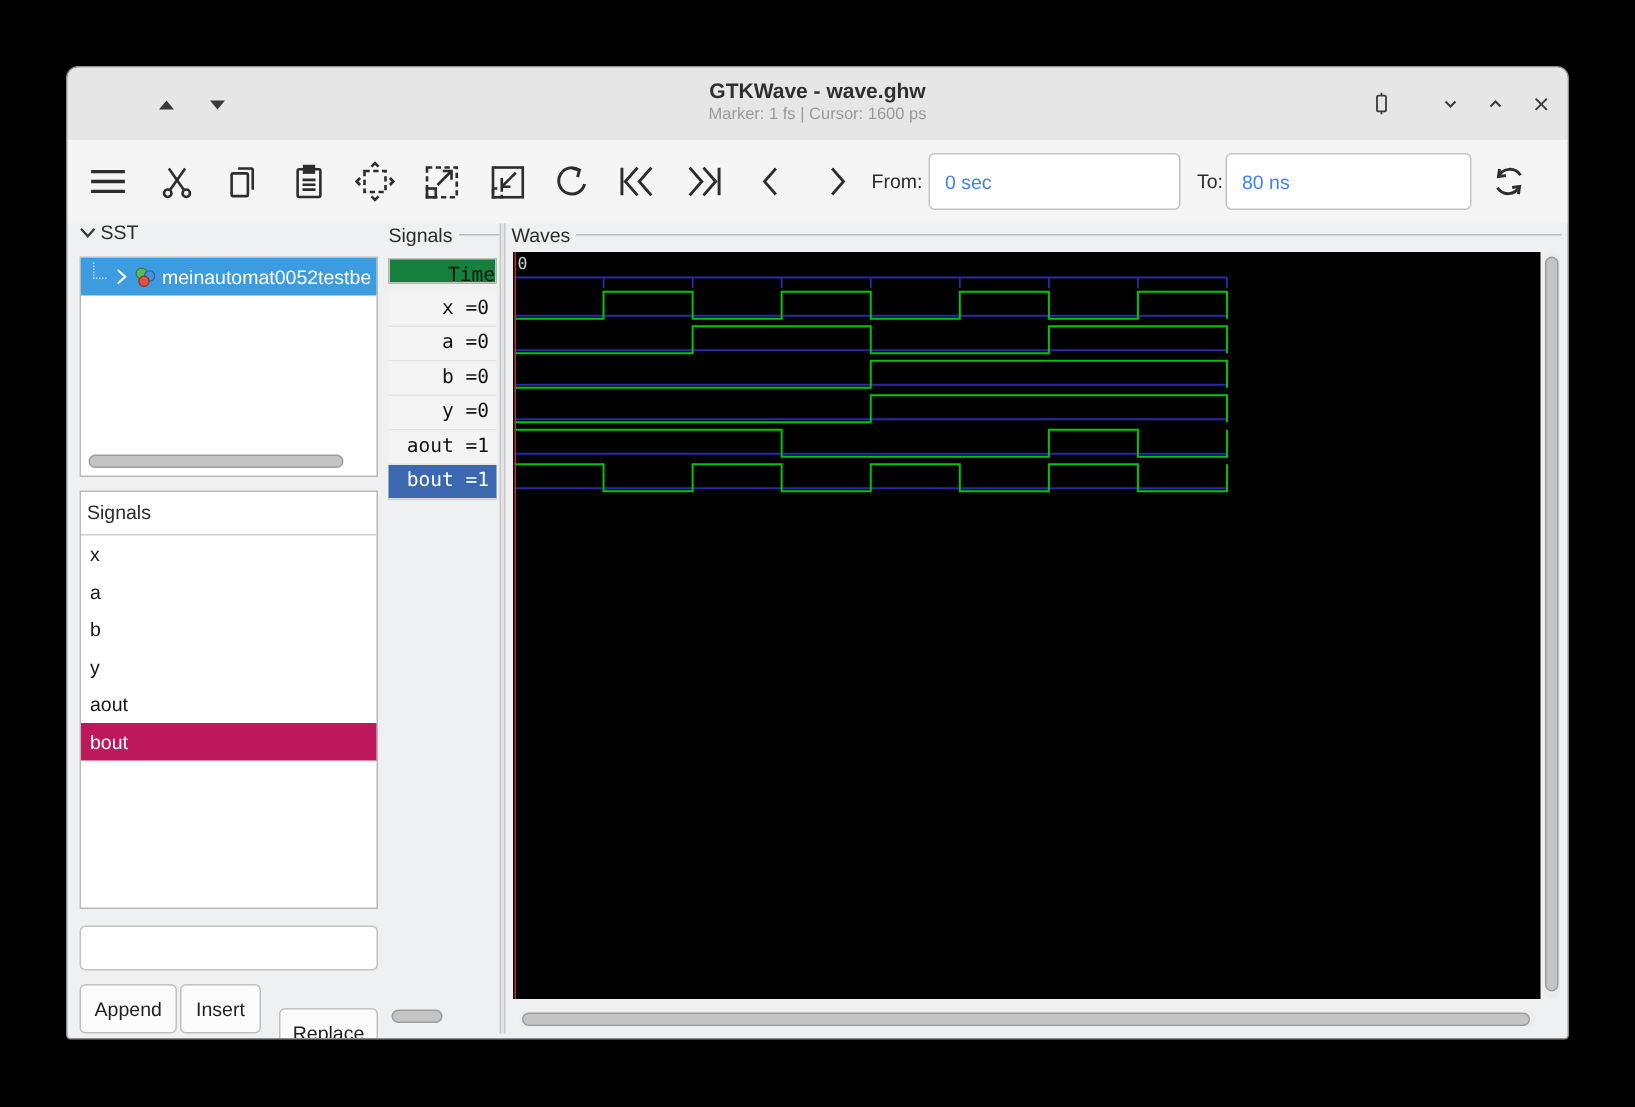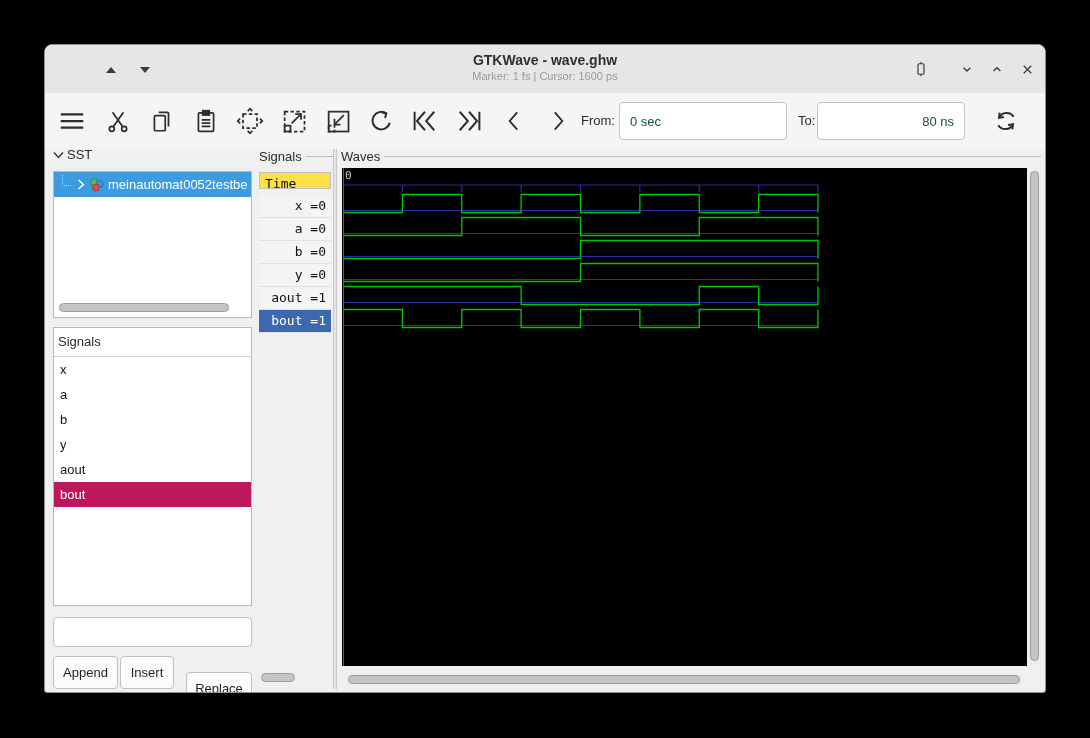--- a/index.html
+++ b/index.html
@@ -13,39 +13,39 @@
   .tb-title{font-size:14px;font-weight:700;color:#2f2f2f;line-height:18px;}
   .tb-sub{font-size:11px;color:#9a9a9a;line-height:15px;}
   .tb-btn{position:absolute;top:17px;width:16px;height:16px;display:flex;align-items:center;justify-content:center;cursor:default;}
   .tb-right{top:14px;width:20px;height:20px;}
   
   .toolbar{position:absolute;left:0;top:48px;right:0;height:56px;background:#f5f5f5;}
   .tool-btn{position:absolute;top:13px;width:30px;height:30px;display:flex;align-items:center;justify-content:center;}
   .tool-btn svg{display:block;}
   .tb-label{position:absolute;top:0;height:56px;line-height:56px;font-size:13px;color:#2b2b2b;}
   .tb-input{position:absolute;top:9px;height:38px;box-sizing:border-box;background:#fff;border:1px solid #c3c3c3;
-            border-radius:4px;font-size:13px;color:#14532d;padding:0 10px;font-family:"Liberation Sans",sans-serif;}
+            border-radius:4px;font-size:13px;color:#3b82f6;padding:0 10px;font-family:"Liberation Sans",sans-serif;}
   
   .frame-label{position:absolute;font-size:13px;color:#2b2b2b;display:flex;align-items:center;}
   .frame-line{height:1px;background:#bcbcbc;flex:1;margin-left:4px;}
   .panel{position:absolute;background:#fff;border:1px solid #b9b9b9;box-sizing:border-box;}
   .tree-row{height:25px;display:flex;align-items:center;font-size:13px;color:#111;}
   .tree-row.sel{background:#3d9be0;color:#fff;}
   .elbow{width:8px;height:10px;border-left:1px dotted #bcd8ef;border-bottom:1px dotted #bcd8ef;margin:0 2px 8px 8px;}
   .list-row{height:25px;line-height:25px;font-size:13px;color:#161616;padding-left:6px;}
   .list-row.sel{background:#be185d;color:#fff;}
   .lp-header{height:28px;line-height:28px;padding-left:4px;font-size:13px;color:#2b2b2b;border-bottom:1px solid #cfcfcf;}
   .search-box{position:absolute;background:#fff;border:1px solid #c3c3c3;border-radius:4px;box-sizing:border-box;display:flex;align-items:center;}
   .search-box input{border:none;outline:none;flex:1;font-size:13px;font-family:"Liberation Sans",sans-serif;background:transparent;}
   .btn{position:absolute;height:33px;background:#fbfbfb;border:1px solid #c0c0c0;border-radius:4px;box-sizing:border-box;
        font-size:13px;color:#1f1f1f;display:flex;align-items:center;justify-content:center;}
   
   .mono{font-family:"DejaVu Sans Mono","Liberation Mono",monospace;}
-  .sig-head{position:absolute;left:214px;width:72px;height:17px;background:#fde047;border:1px solid #c2c2c2;
-            box-sizing:border-box;font-size:13px;color:#111;line-height:21px;padding-left:5px;}
+  .sig-head{position:absolute;left:214px;width:72px;height:17px;background:#15803d;border:1px solid #c2c2c2;
+            box-sizing:border-box;font-size:13px;color:#111;line-height:21px;padding-left:5px;text-align:right;}
   .sig-row{position:absolute;left:214px;width:72px;height:23px;background:#f4f4f4;border-bottom:1px solid #e2e2e2;
            box-sizing:border-box;font-size:13px;color:#111;line-height:22px;text-align:right;padding-right:5px;}
   .sig-row.sel{background:#3c68b0;color:#fff;}
   
   #wave-canvas{position:absolute;left:297px;top:123px;width:685px;height:498px;background:#000;}
   #wave-origin{position:absolute;left:3px;top:1px;font-size:11px;color:#cfcfcf;}
   
   .sb-thumb{position:absolute;background:#c4c4c4;border:1px solid #9d9d9d;border-radius:6px;box-sizing:border-box;}
   .sb-track{position:absolute;background:#ececec;border-radius:6px;}
   .splitter{position:absolute;width:4px;background:#e4e4e4;border-left:1px solid #c9c9c9;border-right:1px solid #c9c9c9;box-sizing:border-box;}
@@ -178,21 +178,21 @@
           </svg>
     </div>
     <div class="tool-btn" style="left:498px;">
       <svg width="26" height="28" viewBox="0 0 24 24" fill="none" stroke="#2d2d2d" stroke-width="1.7">
             <polyline points="9,4 16,12 9,20"></polyline>
           </svg>
     </div>
     <div class="tb-label" style="left:536px;">From:</div>
     <input class="tb-input" style="left: 574px; width: 168px;" value="0 sec">
     <div class="tb-label" style="left:753px;">To:</div>
-    <input class="tb-input" style="left: 772px; width: 148px; text-align: right;" value="80 ns">
+    <input class="tb-input" style="left: 772px; width: 164px;" value="80 ns">
     <div class="tool-btn" style="left:946px;">
       <svg width="28" height="28" viewBox="0 0 24 24" fill="none" stroke="#2d2d2d" stroke-width="1.7">
         <path d="M18.6,8.4 A7.2,7.2 0 0 0 6.0,9.2"></path>
             <polyline points="6.6,4.9 6.0,9.2 10.2,8.6"></polyline>
         <path d="M5.4,15.6 A7.2,7.2 0 0 0 18.0,14.8"></path>
             <polyline points="17.4,19.1 18.0,14.8 13.8,15.4"></polyline>
           </svg>
     </div>
   </div>
 

